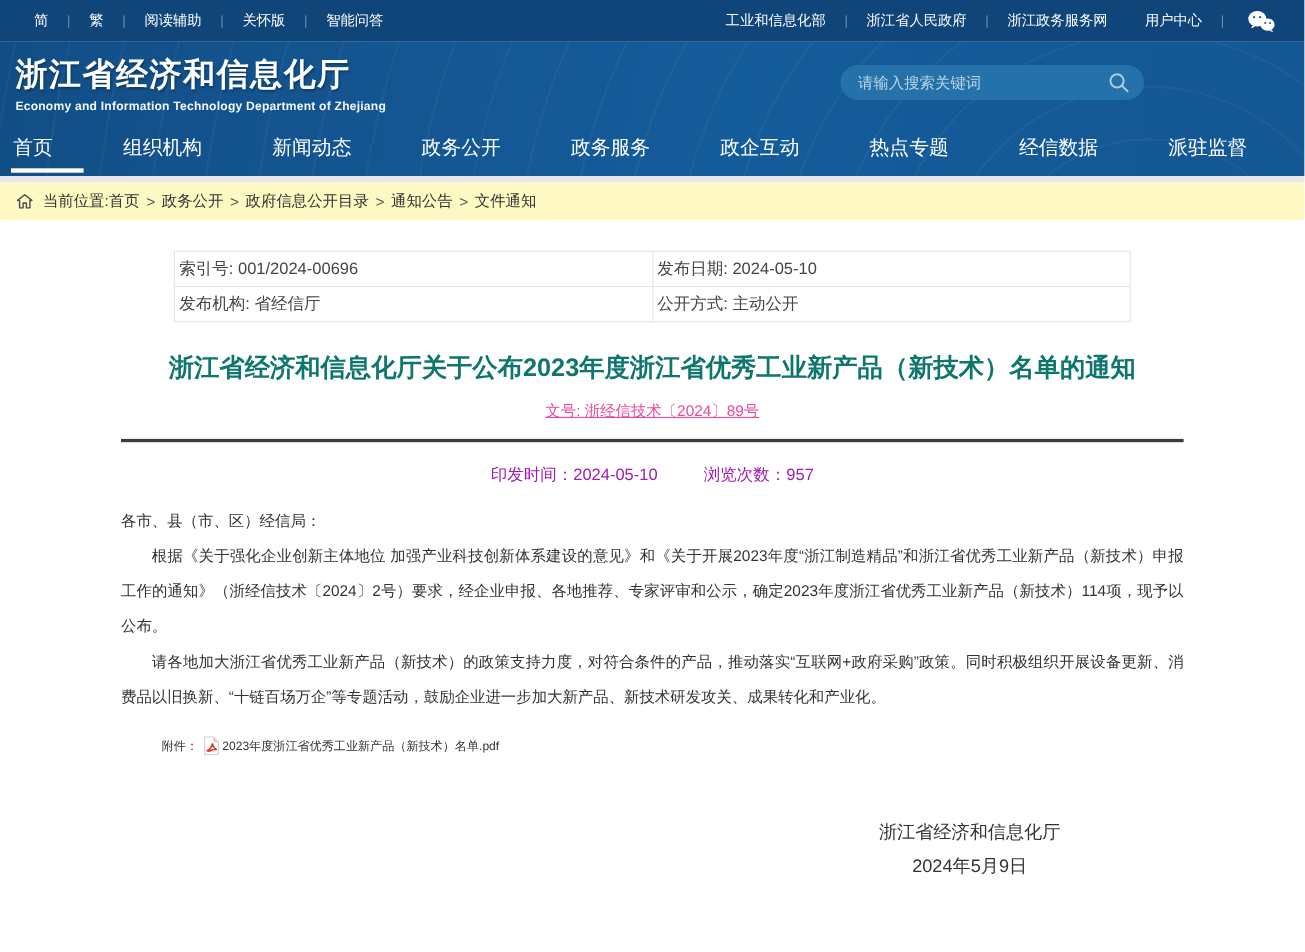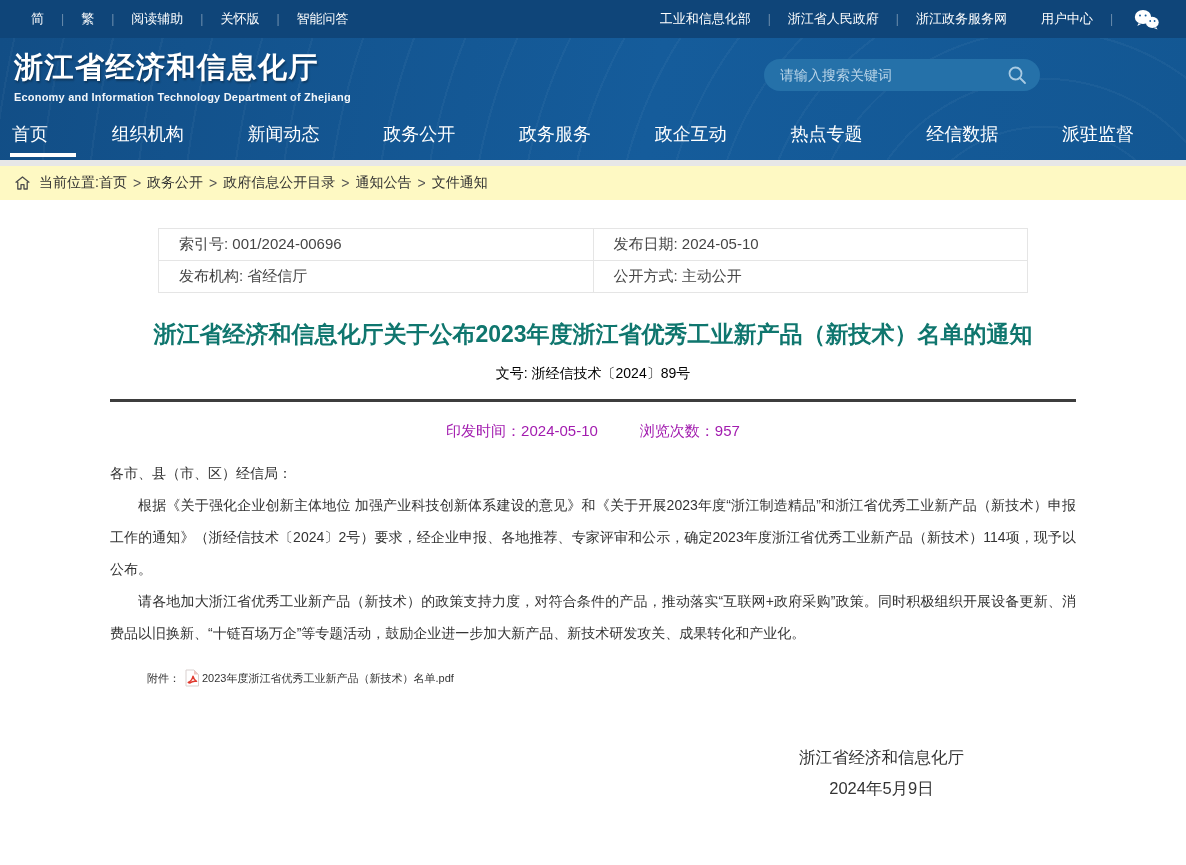--- a/index.html
+++ b/index.html
@@ -57,26 +57,26 @@
     height:34px; background:#fef9c3; display:flex; align-items:center;
     padding-left:14px; font-size:14px; color:#333;
   }
   .home-icon { margin-right:8px; display:flex; align-items:center; }
   .crumb-item { cursor:pointer; }
   .crumb-sep { margin:0 6px; color:#555; }
   .crumb-sep::after { content:">"; }
   
   .content { width:966px; margin:0 auto; }
   .meta-table { width:870px; margin:28px auto 0; border-collapse:collapse; font-size:15px; color:#454545; }
-  .meta-table td { border:1px solid #e5e5e5; width:50%; height:32px; padding-left:20px; }
+  .meta-table td { border:1px solid #e5e5e5; width:50%; height:32px; padding-left:4px; }
   .article-title {
     margin:26px 6px 0; text-align:center; font-size:23px; font-weight:bold;
     color:#0f766e; line-height:30px;
   }
-  .doc-number { margin-top:16px; text-align:center; font-size:14px; color:#000000; }
+  .doc-number { margin-top:16px; text-align:center; font-size:14px; color:#ec4899;text-decoration:underline; }
   .title-rule { margin-top:16px; height:3px; background:#3d3d3d; }
   .print-row { margin-top:20px; text-align:center; font-size:15px; color:#a21caf; }
   .print-row .gap { display:inline-block; width:42px; }
   .body-text { margin-top:16px; font-size:14px; line-height:32px; color:#333; text-align:justify; }
   .body-text p.indent { text-indent:2em; }
   .attachment { margin-top:20px; padding-left:37px; font-size:11px; color:#333; display:flex; align-items:center; }
   .pdf-icon { margin:0 2px 0 4px; display:flex; align-items:center; }
   .attachment-link { cursor:pointer; color:#333; }
   .signature { margin-top:55px; text-align:right; padding-right:112px; }
   .sig-inner { display:inline-block; text-align:center; font-size:16.5px; color:#333; line-height:31px; }

